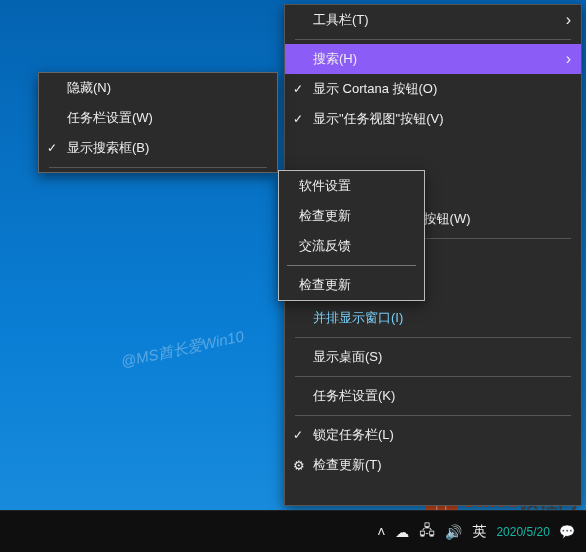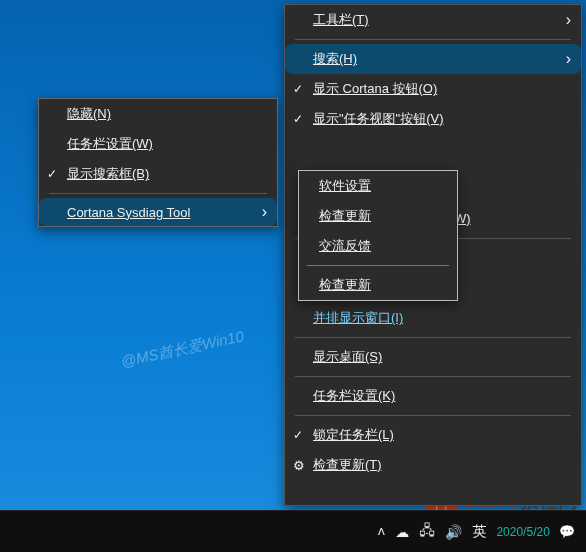--- a/index.html
+++ b/index.html
@@ -10,31 +10,31 @@
   .footer-logo .box { background: #d94b1f; width: 32px; height: 32px; border-radius: 4px; display:flex;align-items:center;justify-content:center;color:#fff;font-weight:700;font-size:16px; }
   .footer-logo .t1 { font-size: 20px; font-weight: 700; color: #d94b1f; }
   .footer-logo .t2 { font-size: 20px; font-weight: 700; color: #555; }
 
   .taskbar { position: absolute; left: 0; right: 0; bottom: 0; height: 42px; background: #0f0f0f; display: flex; align-items: center; justify-content: flex-end; padding: 0 10px; gap: 10px; color: #fff; font-size: 13px; border-top:1px solid #222;}
   .tray-icons { display: flex; gap: 10px; align-items: center; font-size: 14px; }
   .tray-icons span { color:#eee; }
   .clock { text-align: center; font-size: 12px; line-height: 14px; color:#14b8a6; }
 
   .menu { position: absolute; background: #2b2b2b; border: 1px solid #555; color: #eee; font-size: 13px; box-shadow: 0 4px 12px rgba(0,0,0,0.5); }
-  .menu .item { display: flex; align-items: center; padding: 6px 10px 6px 28px; min-height: 28px; position: relative; cursor: default; white-space: nowrap; text-decoration: underline; }
-  .menu .item.hover { background: #0c4a6e; border-radius: 7px; }
+  .menu .item { display: flex; align-items: center; padding: 6px 10px 6px 28px; min-height: 28px; position: relative; cursor: default; white-space: nowrap; }
+  .menu .item.hover { background: #8b5cf6; }
   .menu .item.disabled { color: #7dd3fc; }
   .menu .sep { border-top: 1px solid #555; margin: 4px 10px; }
   .menu .check::before { content: "✓"; position: absolute; left: 8px; font-size: 12px; }
   .menu .gear::before { content: "⚙"; position: absolute; left: 8px; font-size: 13px; }
   .menu .sub::after { content: "›"; position: absolute; right: 10px; font-size: 16px; }
 
   .menu-main { right: 4px; top: 4px; width: 298px; bottom: 46px; }
-  .menu-search { left: 38px; top: 98px; width: 240px; border:1px solid #666;}
-  .menu-tool { left: 278px; top: 170px; width: 160px; border: 1px solid #bbb; background:#2b2b2b;margin-left:20px; }
+  .menu-search { left: 38px; top: 72px; width: 240px; border:1px solid #666;}
+  .menu-tool { left: 278px; top: 170px; width: 147px; border: 1px solid #bbb; background:#2b2b2b; }
   .menu-tool .item { padding-left: 20px; }
   .menu-tool .sep { margin: 4px 8px; border-top:1px solid #777;}
 </style>
 </head>
 <body>
 
 <div class="desktop">
   <div class="watermark">@MS酋长爱Win10</div>
   <div class="footer-logo">
     <div class="box">□</div>
@@ -94,23 +94,20 @@
   <div class="item">
       <span>隐藏(N)</span>
     </div>
   <div class="item">
       <span>任务栏设置(W)</span>
     </div>
   <div class="item check">
       <span>显示搜索框(B)</span>
     </div>
   <div class="sep"></div>
-  <div class="item sub hover">
-      <span>Cortana Sysdiag Tool</span>
-    </div>
 </div>
 
 <div class="menu menu-tool">
   <div class="item">
       <span>软件设置</span>
     </div>
   <div class="item">
       <span>检查更新</span>
     </div>
   <div class="item">

